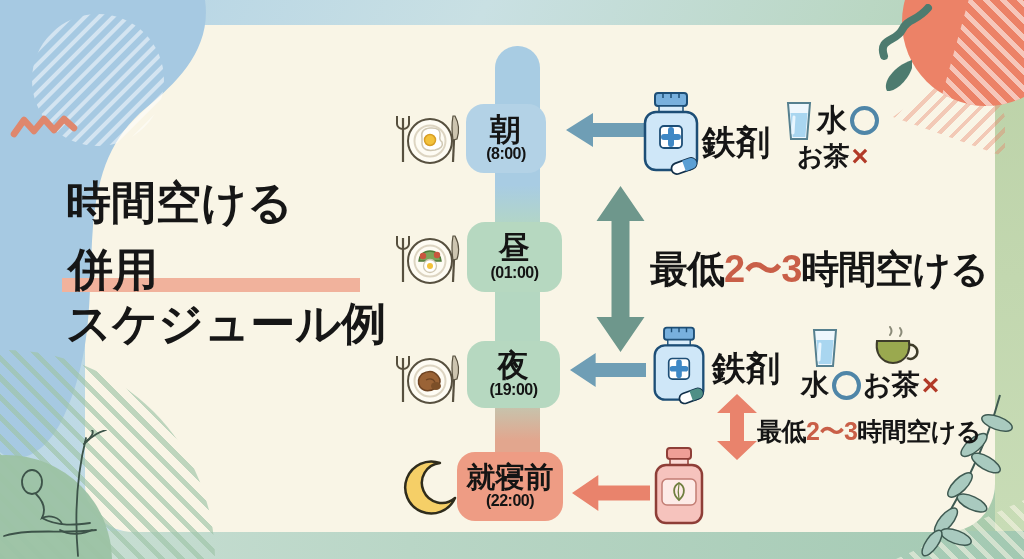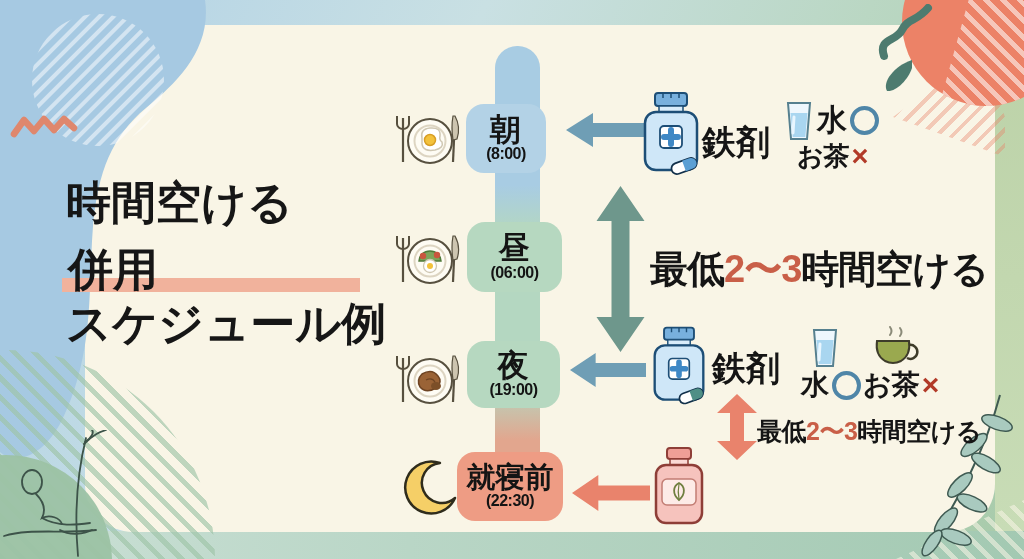--- a/index.html
+++ b/index.html
@@ -123,29 +123,29 @@
   <div class="d title-line" style="left:68px;top:247px;">併用</div>
 
   <div class="d trunk" style="left:495px;top:46px;height:464px;"></div>
 
   <div class="d node node-morning" style="left:466px;top:104px;width:80px;height:69px;">
     <div class="nl">朝</div>
     <div class="nt">(8:00)</div>
   </div>
   <div class="d node node-day" style="left:467px;top:222px;width:95px;height:70px;">
     <div class="nl">昼</div>
-    <div class="nt">(06:00)</div>
+    <div class="nt">(01:00)</div>
   </div>
   <div class="d node node-day" style="left:467px;top:341px;width:93px;height:67px;">
     <div class="nl">夜</div>
     <div class="nt">(19:00)</div>
   </div>
   <div class="d node node-bed" style="left:457px;top:452px;width:106px;height:69px;">
     <div class="nl">就寝前</div>
-    <div class="nt">(22:30)</div>
+    <div class="nt">(22:00)</div>
   </div>
 
   <svg class="d" style="left:392px;top:110px;" width="70" height="58" viewBox="0 0 70 58">
     <path d="M5,6 v8 a6,5 0 0 0 12,0 v-8" fill="none" stroke="#57503f" stroke-width="2"></path>
     <path d="M11,8 v44" stroke="#57503f" stroke-width="2.2"></path>
     <circle cx="38" cy="31" r="22" fill="#fefcf4" stroke="#57503f" stroke-width="2"></circle>
     <circle cx="38" cy="31" r="15.5" fill="none" stroke="#ddd5c2" stroke-width="2"></circle>
     <path d="M30,28 q-2,-9 8,-10 q11,-1 10,8 q-1,4 2,6 q2,6 -7,8 q-12,2 -13,-6 q0,-4 0,-6 z" fill="#ffffff" stroke="#cfc7b2" stroke-width="1.5"></path>
     <circle cx="38" cy="30" r="5.5" fill="#f3c23c" stroke="#d89e25" stroke-width="1.5"></circle>
     <path d="M63,6 q6,11 2,23 l-4,1 q-2,-13 0,-24 z" fill="#cdc5b0" stroke="#57503f" stroke-width="1.2"></path>

